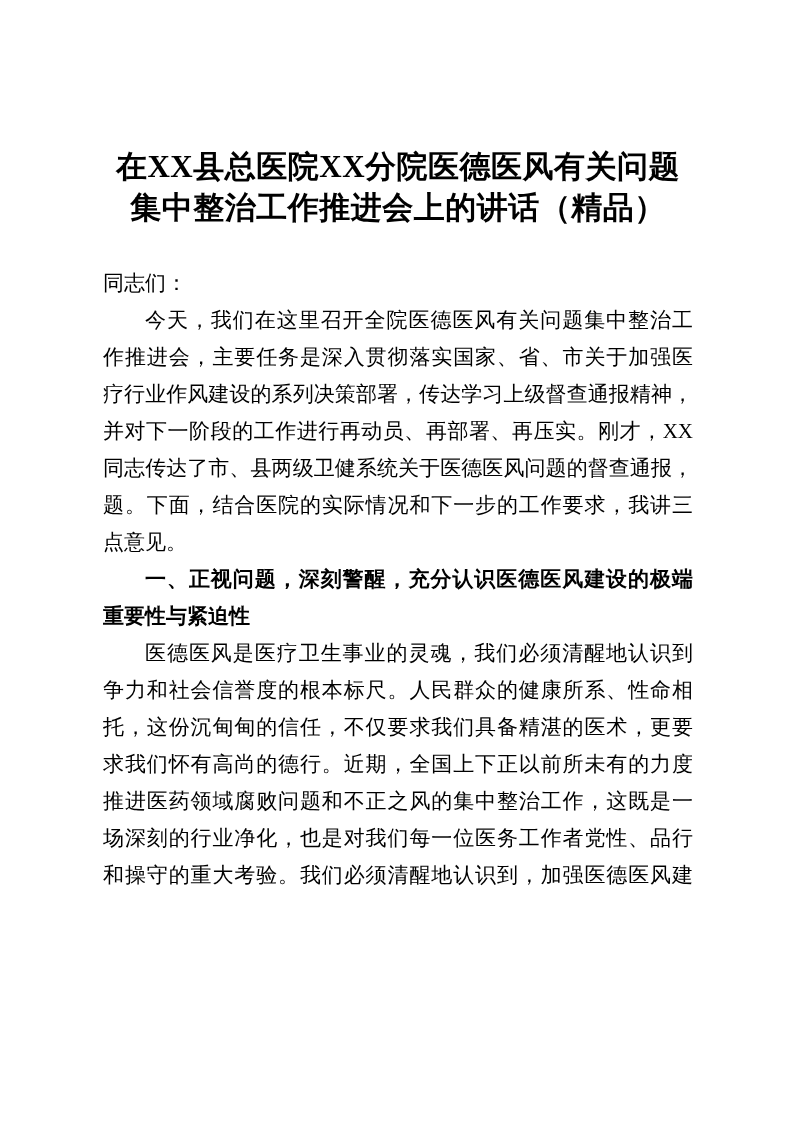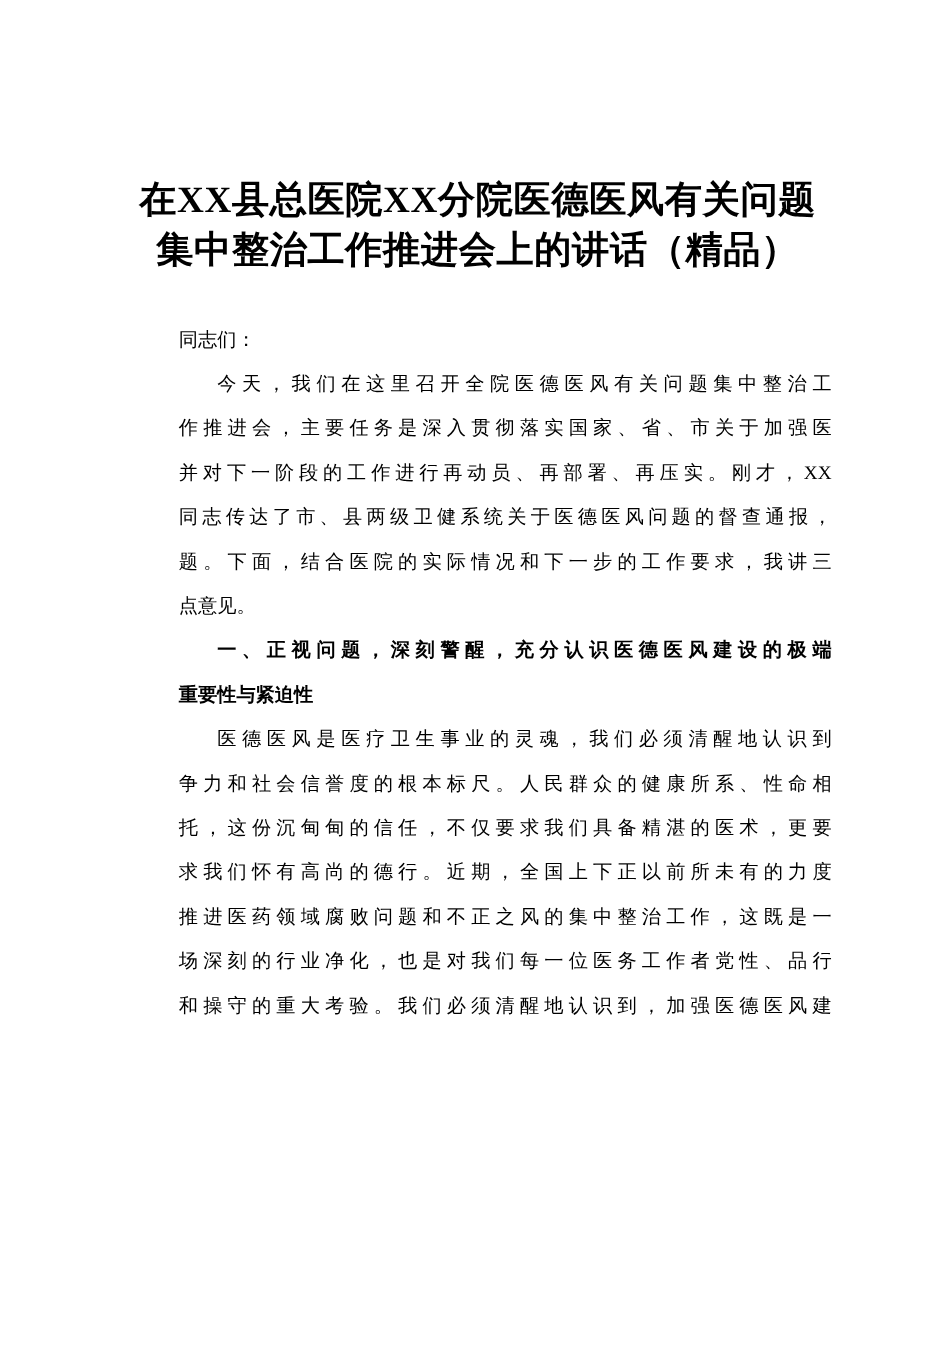--- a/index.html
+++ b/index.html
@@ -29,24 +29,23 @@
     text-align: center;
     letter-spacing: 0.5px;
   }
   .title-line {
     white-space: nowrap;
   }
   .doc-body {
     margin-top: 37px;
   }
   .ln {
-    font-size: 16px;
+    font-size: 21px;
     line-height: 37px;
     text-align: justify;
-    margin-left: 46px;
   }
   .stretch {
     text-align-last: justify;
   }
   .indent {
     text-indent: 2em;
   }
   .bold {
     font-weight: bold;
   }
@@ -62,20 +61,21 @@
       <div class="title-line">集中整治工作推进会上的讲话（精品）</div>
     </h1>
 
     <div class="doc-body">
 
       <div class="ln">同志们：</div>
 
       <div>
         <div class="ln stretch indent">今天，我们在这里召开全院医德医风有关问题集中整治工</div>
         <div class="ln stretch">作推进会，主要任务是深入贯彻落实国家、省、市关于加强医</div>
+        <div class="ln stretch">疗行业作风建设的系列决策部署，传达学习上级督查通报精神，</div>
         <div class="ln stretch">并对下一阶段的工作进行再动员、再部署、再压实。刚才，XX</div>
         <div class="ln stretch">同志传达了市、县两级卫健系统关于医德医风问题的督查通报，</div>
         <div class="ln stretch">题。下面，结合医院的实际情况和下一步的工作要求，我讲三</div>
         <div class="ln">点意见。</div>
       </div>
 
       <div>
         <div class="ln bold stretch indent">一、正视问题，深刻警醒，充分认识医德医风建设的极端</div>
         <div class="ln bold">重要性与紧迫性</div>
       </div>

